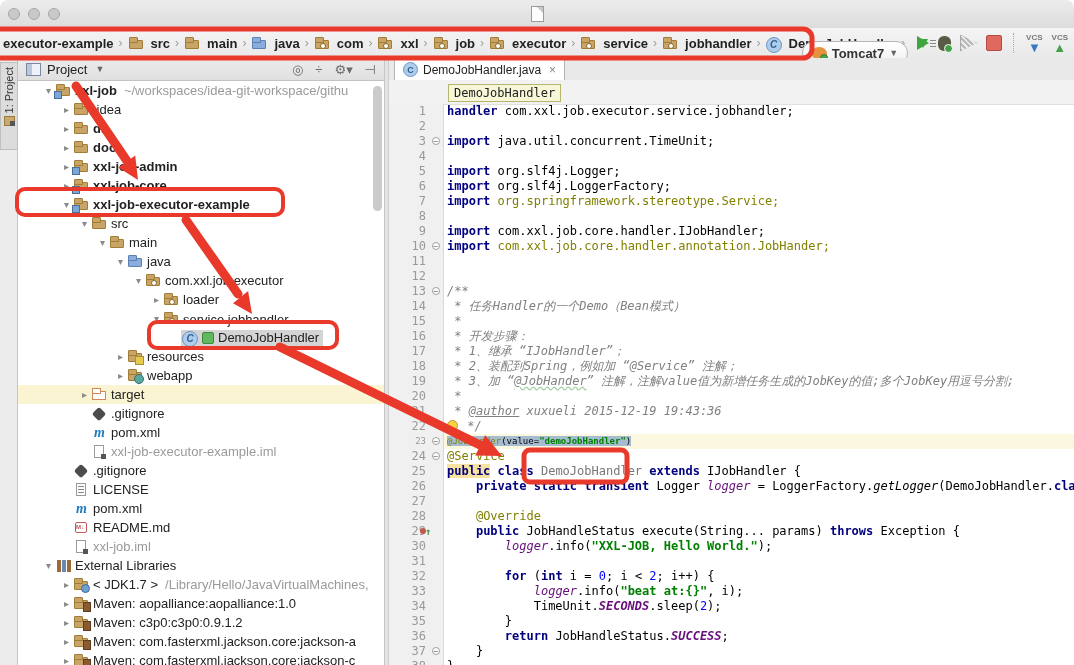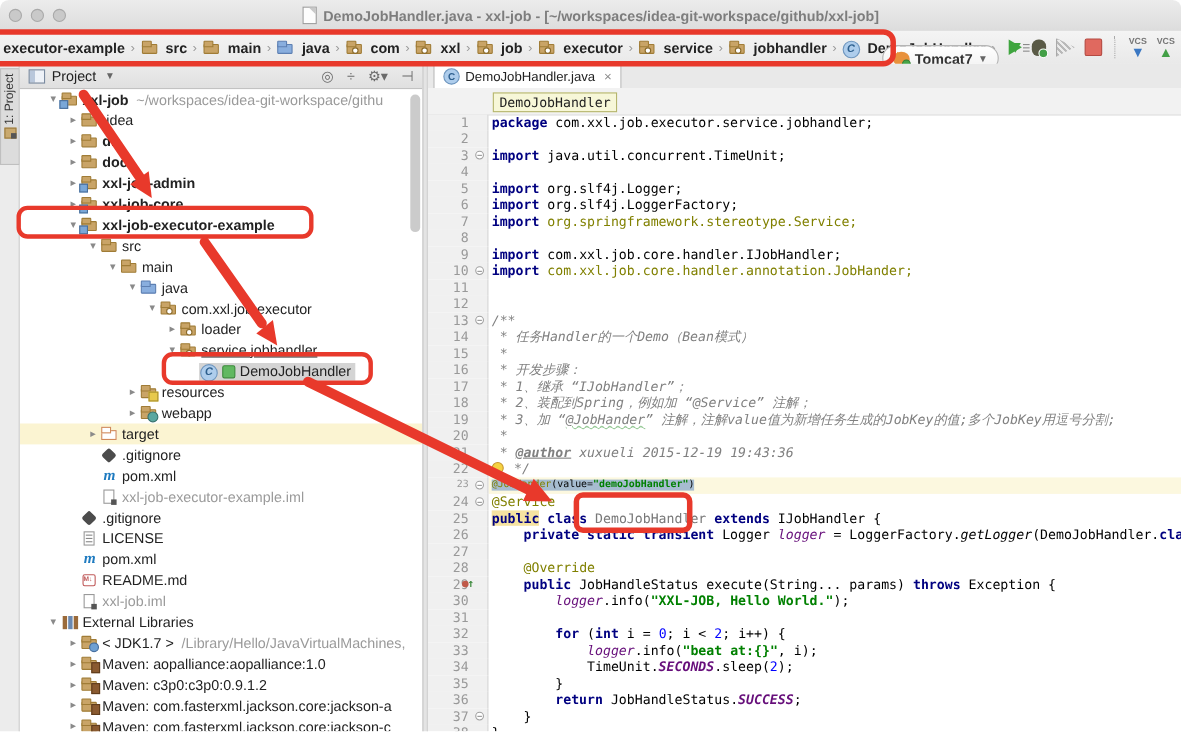--- a/index.html
+++ b/index.html
@@ -125,21 +125,21 @@
   .bulb:after{content:"";position:absolute;left:2px;bottom:-3px;width:4px;height:3px;background:#9a9a9a;}
 
   
   .k{color:#000080;font-weight:bold;}
   .kh{color:#000080;font-weight:bold;background:#f6e3a1;}
   .s{color:#008000;font-weight:bold;}
   .n{color:#0000ff;}
   .a{color:#808000;}
   .o{color:#808000;}
   .c{color:#808080;font-style:italic;}
-  .ct{color:#808080;font-style:italic;font-weight:bold;text-decoration:underline;}
+  .ct{color:#808080;font-style:italic;font-weight:normal;text-decoration:underline;}
   .cw{color:#808080;font-style:italic;text-decoration:underline wavy #9ccc9c;}
   .f{color:#660e7a;font-style:italic;}
   .sf{color:#660e7a;font-style:italic;font-weight:bold;}
   .m{font-style:italic;}
   .cn{color:#787878;}
   .p{color:#000;}
   .sel{background:#a6bcd0;}
 
   
   .bi{width:16px;height:15px;position:relative;flex:none;}
@@ -152,21 +152,20 @@
 <div class="window">
 
   <div class="titlebar">
     <div class="lights">
       <span class="light"></span>
       <span class="light"></span>
       <span class="light"></span>
     </div>
     <div class="wtitle">
       <span class="doc-ico"></span>
-      <span>DemoJobHandler.java - xxl-job - [~/workspaces/idea-git-workspace/github/xxl-job]</span>
     </div>
   </div>
 
   <div class="navbar">
     <div class="crumbs" id="crumbs">
         <span class="crumb">
           <span>executor-example</span>
         </span>
         <span class="chev">›</span>
         <span class="crumb">
@@ -378,21 +377,21 @@
             <span class="tarrow">▸</span>
             <span class="tplain" style="display: inline-flex; align-items: center;">
               <span class="ti fbase i-pkg">
                 <i class="dot" style="position:absolute"></i>
               </span>
               <span class="tlabel">loader</span>
             </span>
           </div>
           <div class="trow" style="padding-left: 132px;">
             <span class="tarrow">▾</span>
-            <span class="tplain" style="display: inline-flex; align-items: flex-start; text-decoration: underline;">
+            <span class="tplain" style="display: inline-flex; align-items: flex-end;">
               <span class="ti fbase i-pkg">
                 <i class="dot" style="position:absolute"></i>
               </span>
               <span class="tlabel">service.jobhandler</span>
             </span>
           </div>
           <div class="trow" style="padding-left: 150px;">
             <span class="tarrow"></span>
             <span class="tsel" style="display: inline-flex; align-items: center;">
               <span class="ti i-class">
@@ -547,21 +546,21 @@
         <div class="tab">
           <span class="ci">C</span>
           <span>DemoJobHandler.java</span>
           <span class="x">×</span>
         </div>
       </div>
       <div class="crumbstrip">
         <span class="htag">DemoJobHandler</span>
       </div>
       <div class="code" id="code">
-          <div class="crow"><span class="ln">1</span><span class="fold"></span><span class="src"><span class="k">package</span><span class="p"> com.xxl.job.executor.service.jobhandler;</span></span></div>
+          <div class="crow"><span class="ln">1</span><span class="fold"></span><span class="src"><span class="k">handler</span><span class="p"> com.xxl.job.executor.service.jobhandler;</span></span></div>
           <div class="crow"><span class="ln">2</span><span class="fold"></span><span class="src"></span></div>
           <div class="crow"><span class="ln">3</span><span class="fold"><span class="fm">−</span></span><span class="src"><span class="k">import</span><span class="p"> java.util.concurrent.TimeUnit;</span></span></div>
           <div class="crow"><span class="ln">4</span><span class="fold"></span><span class="src"></span></div>
           <div class="crow"><span class="ln">5</span><span class="fold"></span><span class="src"><span class="k">import</span><span class="p"> org.slf4j.Logger;</span></span></div>
           <div class="crow"><span class="ln">6</span><span class="fold"></span><span class="src"><span class="k">import</span><span class="p"> org.slf4j.LoggerFactory;</span></span></div>
           <div class="crow"><span class="ln">7</span><span class="fold"></span><span class="src"><span class="k">import</span><span class="o"> org.springframework.stereotype.Service;</span></span></div>
           <div class="crow"><span class="ln">8</span><span class="fold"></span><span class="src"></span></div>
           <div class="crow"><span class="ln">9</span><span class="fold"></span><span class="src"><span class="k">import</span><span class="p"> com.xxl.job.core.handler.IJobHandler;</span></span></div>
           <div class="crow"><span class="ln">10</span><span class="fold"><span class="fm">−</span></span><span class="src"><span class="k">import</span><span class="o"> com.xxl.job.core.handler.annotation.JobHander;</span></span></div>
           <div class="crow"><span class="ln">11</span><span class="fold"></span><span class="src"></span></div>

